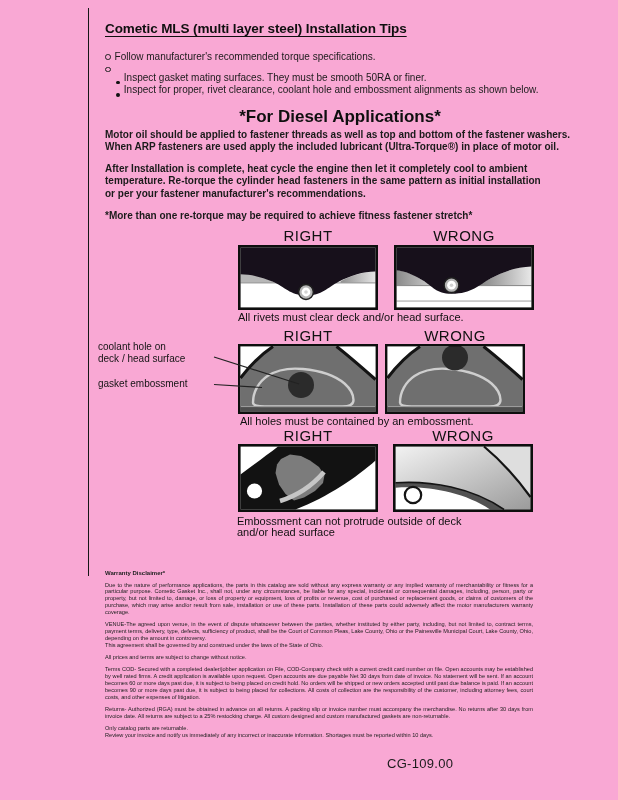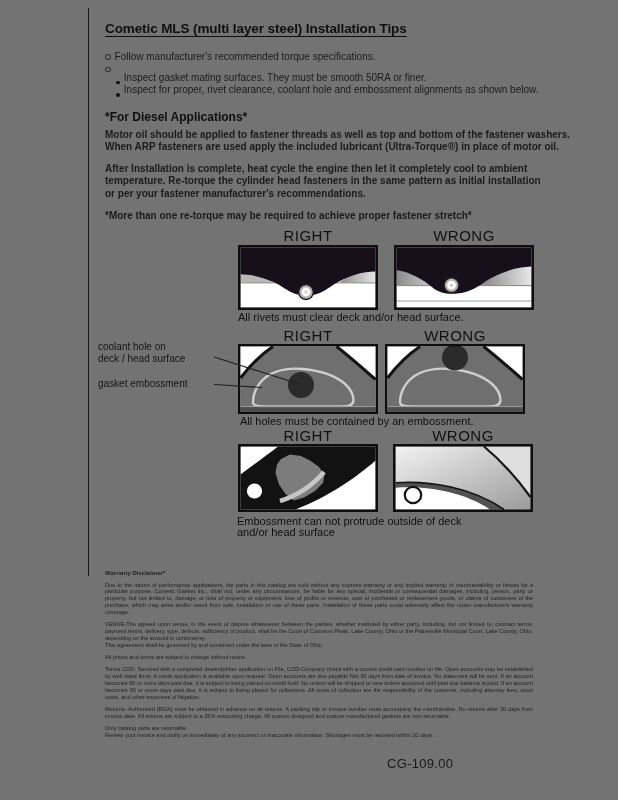--- a/index.html
+++ b/index.html
@@ -1,27 +1,27 @@
 <!DOCTYPE html>
 <html><head>
 <meta charset="utf-8">
 <style>
   html,body{margin:0;padding:0;background:#fff;}
-  .page{position:relative;width:618px;height:800px;background:#737373;overflow:hidden;
+  .page{position:relative;width:618px;height:800px;background:#f9a8d4;overflow:hidden;
         font-family:"Liberation Sans", sans-serif;color:#1b1b1b;}
   .vrule{position:absolute;left:88px;top:8px;width:1.4px;height:568px;background:#161616;}
   .content{position:absolute;left:105px;top:20px;width:470px;}
   .title{margin:0;font-size:13.5px;font-weight:700;letter-spacing:-0.1px;color:#0f0f0f;
          text-decoration:underline;text-decoration-thickness:1.4px;text-underline-offset:3px;line-height:17px;}
   .bullets{margin-top:14px;}
   .b-row{display:flex;align-items:flex-start;line-height:12.2px;font-size:10px;font-weight:500;}
   .b-row.sub{margin-left:11px;align-items:flex-end;}
   .b-ring{flex:0 0 auto;width:3.6px;height:3.6px;border:1px solid #222;border-radius:50%;margin:3.4px 4px 0 0;}
   .b-dot{flex:0 0 auto;width:3.8px;height:3.8px;background:#111;border-radius:50%;margin:3.6px 4px 0 0;}
-  .h2{margin:13px 0 0 0;font-size:12px;font-weight:700;color:#0f0f0f;line-height:14px;}
+  .h2{margin:13px 0 0 0;font-size:17px;font-weight:700;color:#0f0f0f;line-height:14px;text-align:center;}
   .body{margin:5px 0 0 0;font-size:10px;font-weight:700;line-height:12.8px;}
   .mt8{margin-top:8.5px;}
   .pre{white-space:pre-line;}
   
   .dlabel{position:absolute;width:140px;text-align:center;font-size:15px;font-weight:400;
           letter-spacing:0.5px;color:#111;line-height:16px;}
   .dbox{position:absolute;display:block;}
   .dcap{position:absolute;font-size:11px;font-weight:400;color:#101010;line-height:11.3px;}
   .callout{position:absolute;width:114px;text-align:left;font-size:10px;font-weight:500;
            line-height:11.5px;color:#151515;}
@@ -57,21 +57,21 @@
           <span class="b-dot"></span>
           <span>Inspect for proper, rivet clearance, coolant hole and embossment alignments as shown below.</span>
         </div>
     </div>
     <h2 class="h2">*For Diesel Applications*</h2>
     <p class="body pre">Motor oil should be applied to fastener threads as well as top and bottom of the fastener washers.
 When ARP fasteners are used apply the included lubricant (Ultra-Torque®) in place of motor oil.</p>
     <p class="body pre mt8">After Installation is complete, heat cycle the engine then let it completely cool to ambient
 temperature. Re-torque the cylinder head fasteners in the same pattern as initial installation
 or per your fastener manufacturer's recommendations.</p>
-    <p class="body mt8">*More than one re-torque may be required to achieve proper fastener stretch*</p>
+    <p class="body mt8">*More than one re-torque may be required to achieve fitness fastener stretch*</p>
   </div>
 
   <div class="dlabel" style="left:238px;top:227.5px;">RIGHT</div>
   <div class="dlabel" style="left:394px;top:227.5px;">WRONG</div>
 
   <svg class="dbox" style="left:238px;top:244.5px;" width="140" height="65" viewBox="0 0 140 65">
     <defs>
       <linearGradient id="r1g" x1="0" y1="0" x2="1" y2="0">
         <stop offset="0" stop-color="#8f8f8f"></stop>
           <stop offset="1" stop-color="#e6e6e6"></stop>

